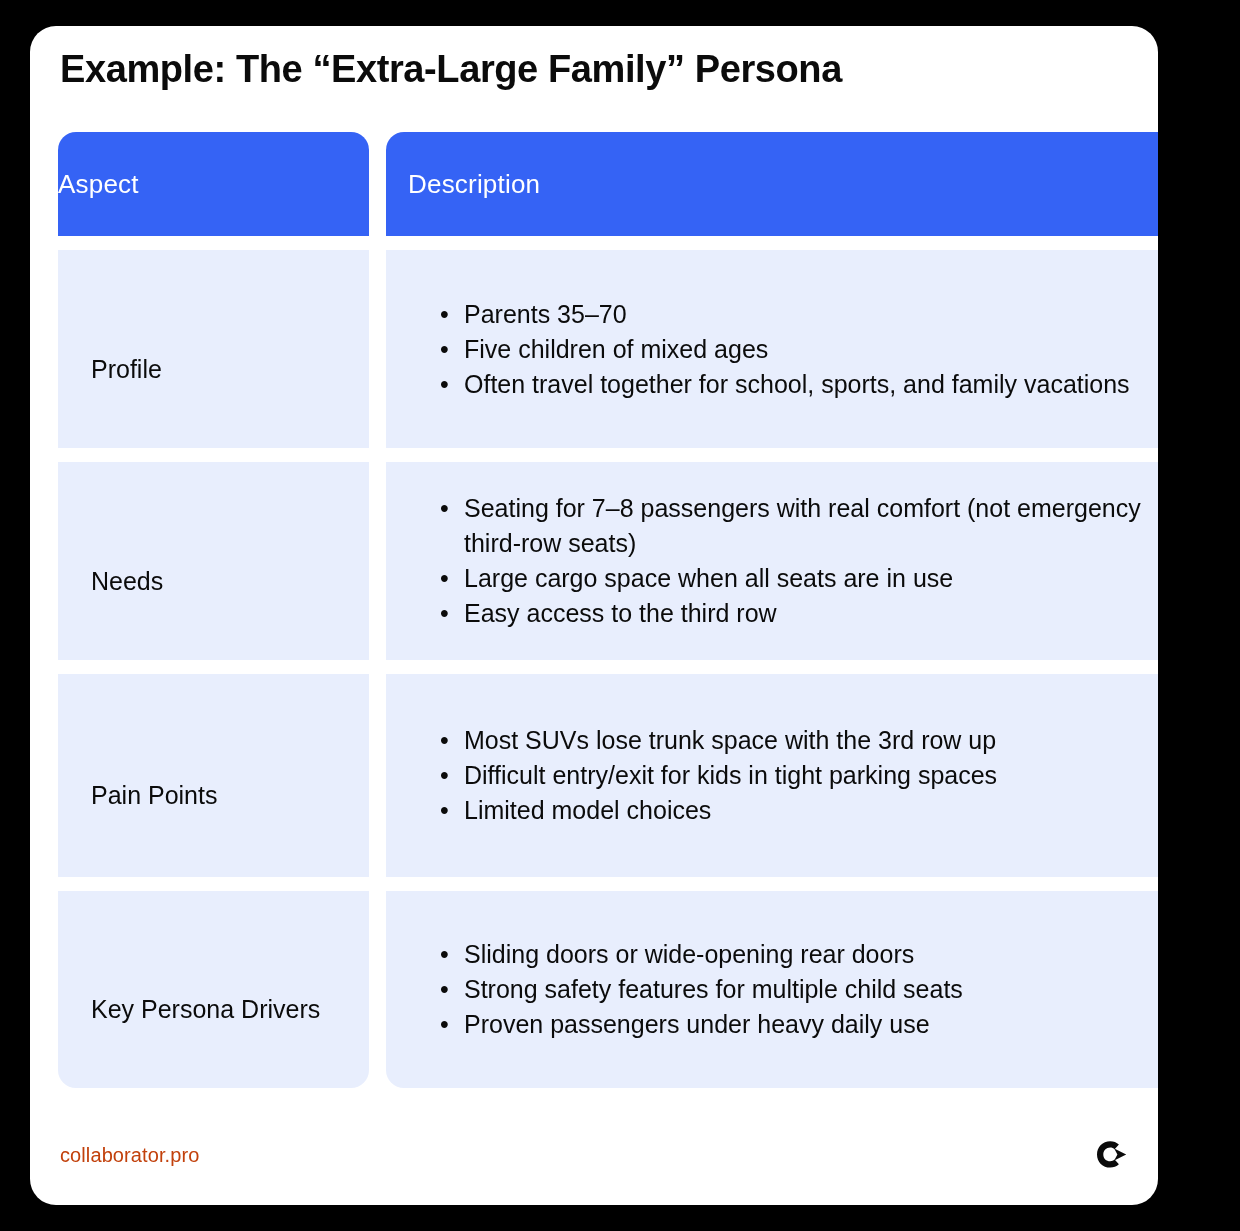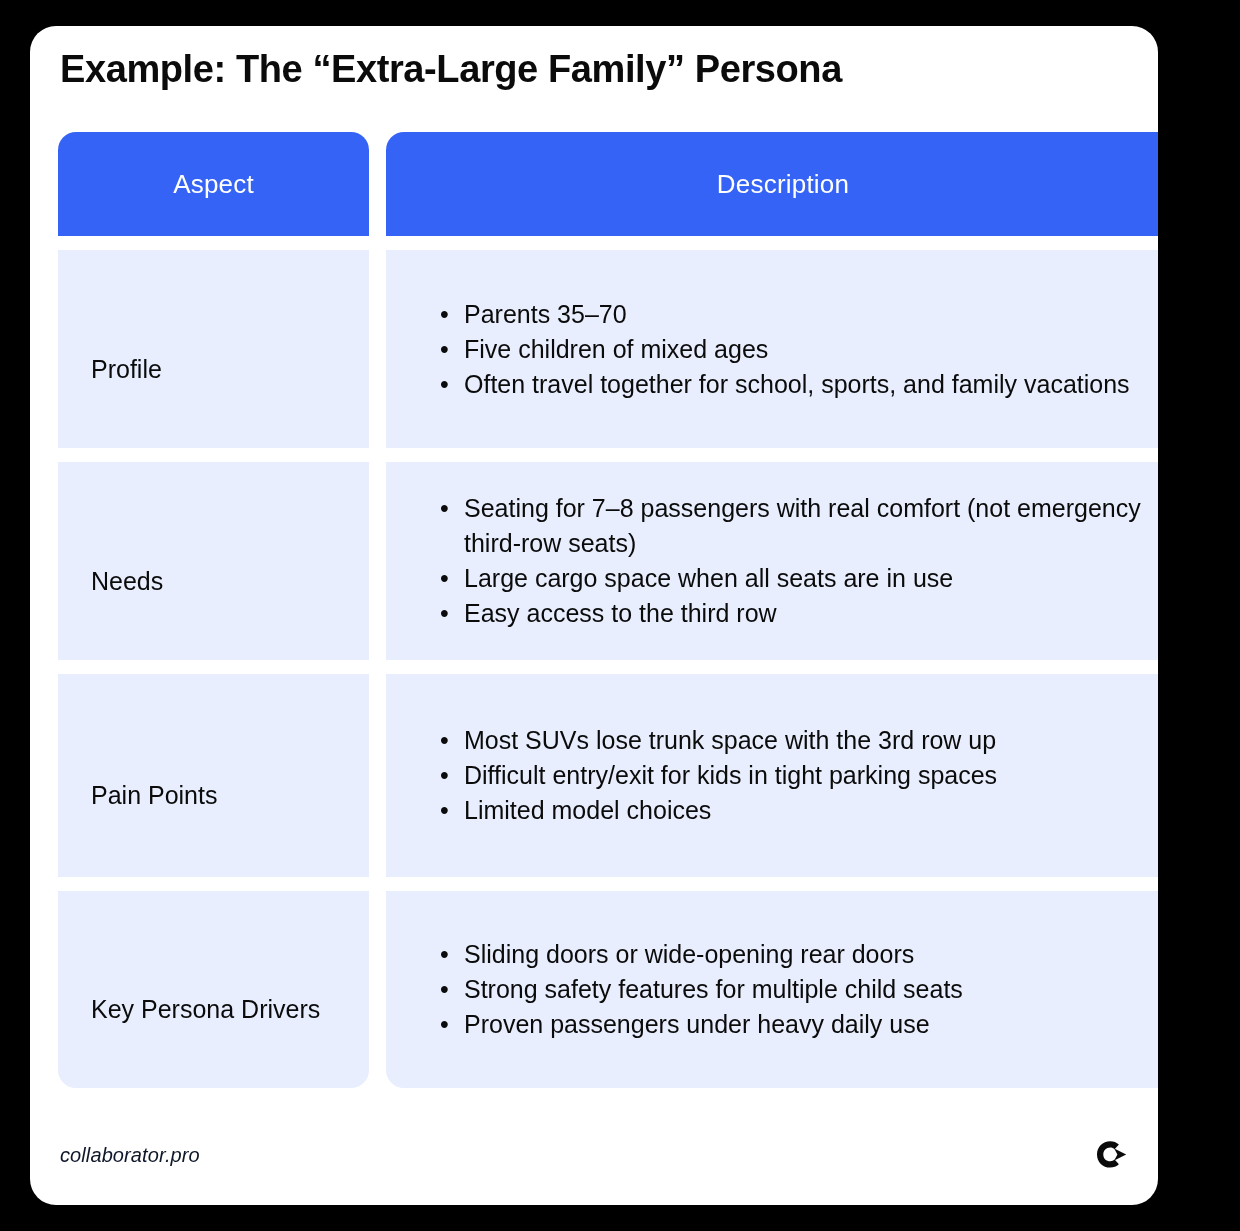--- a/index.html
+++ b/index.html
@@ -64,31 +64,31 @@
   .table-row:last-child { margin-bottom: 0; }
 
   .cell-aspect {
     width: 311px;
     flex: 0 0 311px;
     box-sizing: border-box;
   }
   .cell-desc {
     flex: 1 1 auto;
     box-sizing: border-box;
+    padding-left: 22px;
   }
 
   
   .header-row .cell-aspect,
   .header-row .cell-desc {
     background: #3563F5;
     border-radius: 18px 18px 0 0;
     height: 104px;
     display: flex;
     align-items: center;
-    justify-content: center;
   }
   .header-label {
     color: #ffffff;
     font-size: 26px;
     font-weight: 400;
     letter-spacing: 0.2px;
   }
 
   
   .body-row .cell-aspect,
@@ -154,23 +154,22 @@
     left: 30px;
     right: 30px;
     bottom: 30px;
     height: 40px;
     display: flex;
     align-items: center;
     justify-content: space-between;
   }
   #footer-brand {
     font-size: 20px;
-    color: #0f172a;
+    color: #c2410c;
     letter-spacing: 0.1px;
-    font-style: italic;
   }
   #footer-logo {
     width: 34px;
     height: 34px;
     display: block;
   }
 </style>
 </head>
 <body>
 

